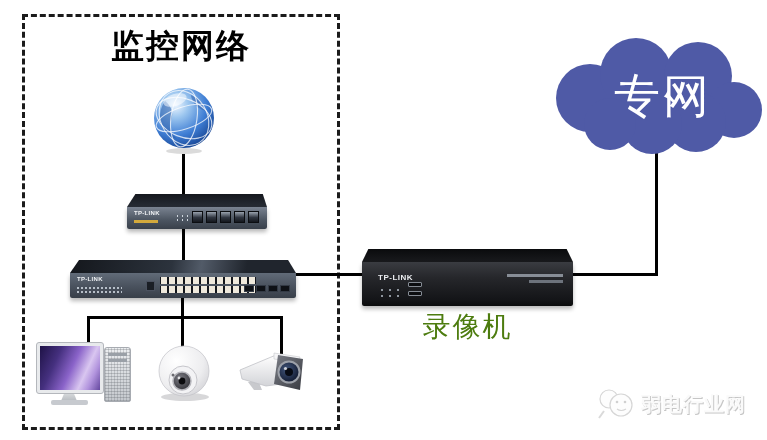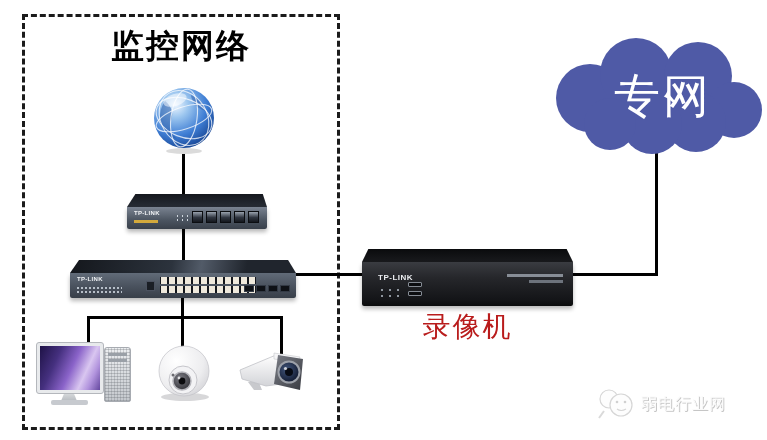--- a/index.html
+++ b/index.html
@@ -68,21 +68,21 @@
                  background-image:radial-gradient(circle,#8e959e .8px,transparent 1px);
                  background-size:8px 6px; }
   .nvr-usb     { position:absolute; left:46px; top:20px; }
   .usb         { width:14px; height:5px; border:1px solid #858b94; background:#0c0d10;
                  border-radius:1px; margin-bottom:4px; }
   .nvr-model   { position:absolute; right:10px; top:12px; }
   .model-bar-1 { width:56px; height:3px; background:#878d96; }
   .model-bar-2 { width:34px; height:3px; background:#6d737c; margin:3px 0 0 auto; }
 
   .recorder-label { position:absolute; left:362px; top:308px; width:211px; text-align:center;
-                 font-size:28px; font-weight:500; color:#b91c1c; letter-spacing:2px; }
+                 font-size:28px; font-weight:500; color:#4d7c0f; letter-spacing:2px; }
 
   
   .cloud-svg   { position:absolute; left:548px; top:36px; }
   .cloud-label { position:absolute; left:548px; top:36px; width:218px; height:122px;
                  display:flex; align-items:center; justify-content:center; padding-left:12px;
                  font-size:46px; color:#ffffff; letter-spacing:3px; }
 
   
   .monitor      { position:absolute; left:36px; top:342px; width:68px; height:52px;
                   background:#e8eaec; border:1px solid #b4b7bc; border-radius:3px; padding:3px; }
@@ -97,21 +97,21 @@
                   border:1px solid #a7abb1; border-radius:3px 3px 2px 2px;
                   background-image:
                     repeating-linear-gradient(0deg,rgba(88,93,100,.28) 0 1px,transparent 1px 3px),
                     repeating-linear-gradient(90deg,rgba(88,93,100,.22) 0 1px,transparent 1px 3px),
                     linear-gradient(180deg,#eceef0,#c4c8cd); }
   .tower-bay    { position:absolute; left:3px; top:5px; width:19px; height:3px; background:#9aa0a7; }
   .tower-bay2   { top:11px; }
 
   
   .watermark { position:absolute; left:596px; top:386px; display:flex; align-items:center; gap:5px; }
-  .watermark-text { font-size:16px; font-weight:normal; letter-spacing:1px; color:#fafafa;
+  .watermark-text { font-size:20px; font-weight:bold; letter-spacing:1px; color:#fafafa;
                   text-shadow:1px 1px 0 #c6c6c6, -1px -1px 0 #ffffff; }
 </style>
 </head>
 <body>
 
 <div class="stage">
 
   <div class="dashed-box"></div>
   <div class="box-title">监控网络</div>
 

